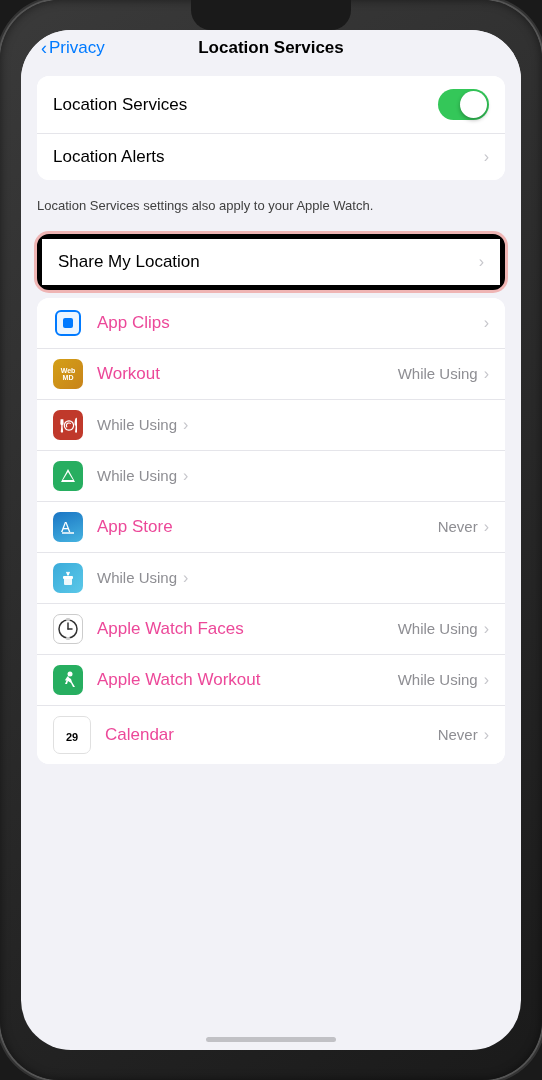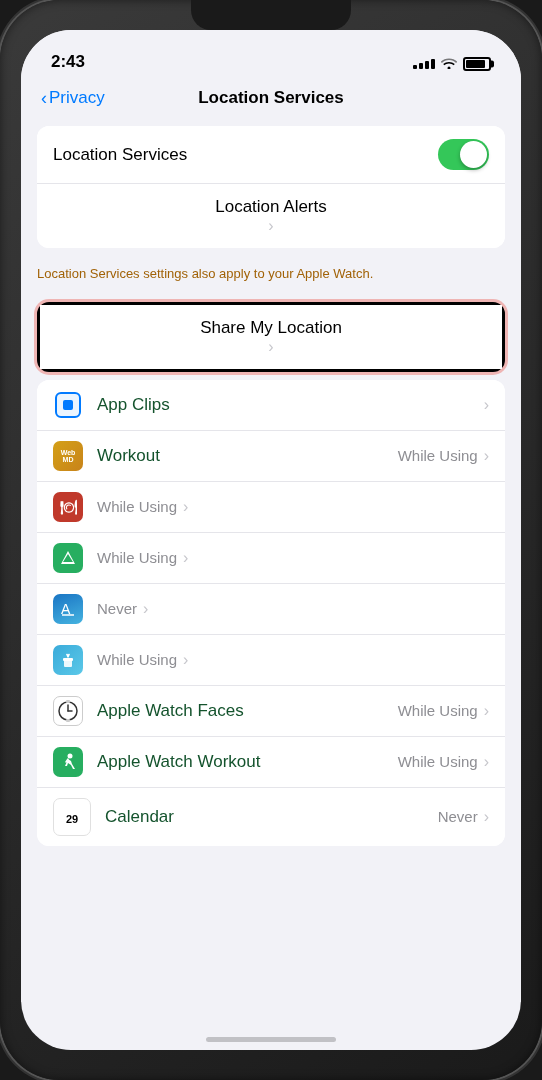--- a/index.html
+++ b/index.html
@@ -187,21 +187,20 @@
       display: flex;
       align-items: center;
       justify-content: space-between;
       padding: 13px 16px;
       border-bottom: 0.5px solid #e5e5ea;
       background: #fff;
     }
 
     .setting-row:last-child {
       border-bottom: none;
-      flex-direction: column;
     }
 
     .setting-label {
       font-size: 17px;
       color: #000;
     }
 
     
     .toggle {
       width: 51px;
@@ -236,32 +235,32 @@
       line-height: 1.5;
     }
 
     .description-link {
       color: #007aff;
     }
 
     .description-secondary {
       padding: 8px 16px 10px;
       font-size: 13px;
-      color: #a16207;
+      color: #404040;
       line-height: 1.5;
     }
 
     
     .share-location-card {
       background: #fff;
       margin: 8px 16px;
       border-radius: 12px;
       overflow: visible;
       position: relative;
-      border: 3px solid #000000;
+      border: 5px solid #000000;
       box-shadow: 0 0 0 3px rgba(232,41,28,0.3);
     }
 
     
     .app-list-card {
       background: #fff;
       margin: 8px 16px;
       border-radius: 12px;
       overflow: hidden;
     }
@@ -291,21 +290,21 @@
       font-size: 14px;
       color: #fff;
     }
 
     .app-icon-allergyeats {
       background: #c0392b;
     }
 
     .app-name {
       font-size: 17px;
-      color: #14532d;
+      color: #ec4899;
       flex: 1;
     }
 
     .app-permission {
       font-size: 15px;
       color: #8e8e93;
       margin-right: 6px;
     }
 
     
@@ -351,41 +350,20 @@
 
   </style>
 </head>
 <body>
 
 <div class="phone-outer">
   <div class="notch"></div>
 
   <div class="phone-screen">
 
-    <div class="status-bar">
-      <span class="status-time">2:43</span>
-      <div class="status-icons">
-        <div class="signal-bars">
-          <div class="signal-bar" style="height:4px;"></div>
-          <div class="signal-bar" style="height:6px;"></div>
-          <div class="signal-bar" style="height:8px;"></div>
-          <div class="signal-bar" style="height:10px;"></div>
-        </div>
-        <span class="wifi-icon">
-          <svg width="16" height="12" viewBox="0 0 16 12">
-            <path d="M8 9.5a1.5 1.5 0 1 1 0 3 1.5 1.5 0 0 1 0-3z" fill="#000"></path>
-            <path d="M8 6.5C9.8 6.5 11.4 7.2 12.6 8.3l1.2-1.2C12.2 5.7 10.2 5 8 5s-4.2.7-5.8 2.1l1.2 1.2C4.6 7.2 6.2 6.5 8 6.5z" fill="#000"></path>
-            <path d="M8 3C10.8 3 13.3 4.1 15.1 5.9l1.2-1.2C14.4 2.8 11.4 1.5 8 1.5S1.6 2.8-.3 4.7l1.2 1.2C2.7 4.1 5.2 3 8 3z" fill="#000" opacity="0.5"></path>
-          </svg>
-        </span>
-        <div class="battery-icon">
-          <div class="battery-fill"></div>
-        </div>
-      </div>
-    </div>
 
     <div class="nav-bar">
       <div class="nav-back">
         <span class="nav-chevron">‹</span>
         <span>Privacy</span>
       </div>
       <span class="nav-title">Location Services</span>
     </div>
 
     <div class="content">
@@ -456,20 +434,21 @@
           <span class="chevron-right">›</span>
         </div>
 
         <div class="app-row">
           <div class="app-icon" style="background: linear-gradient(160deg, #1a75c4, #45b3e0); display:flex; align-items:center; justify-content:center;">
             <svg width="20" height="20" viewBox="0 0 20 20">
               <text x="3" y="15" font-size="14" fill="white">A</text>
               <path d="M4,16 L16,16" stroke="white" stroke-width="1.5" fill="none"></path>
             </svg>
           </div>
+          <span class="app-name">App Store</span>
           <span class="app-permission">Never</span>
           <span class="chevron-right">›</span>
         </div>
 
         <div class="app-row">
           <div class="app-icon" style="background: linear-gradient(135deg, #3aabda, #5bc8e8); display:flex; align-items:center; justify-content:center;">
             <svg width="18" height="18" viewBox="0 0 18 18">
               <rect x="5" y="9" width="8" height="7" rx="1" fill="white" opacity="0.9"></rect>
               <rect x="4" y="7" width="10" height="3" rx="1" fill="white"></rect>
               <path d="M9 4 Q9 2 11 3 Q10 6 9 7 Q8 6 7 3 Q9 2 9 4Z" fill="white"></path>

